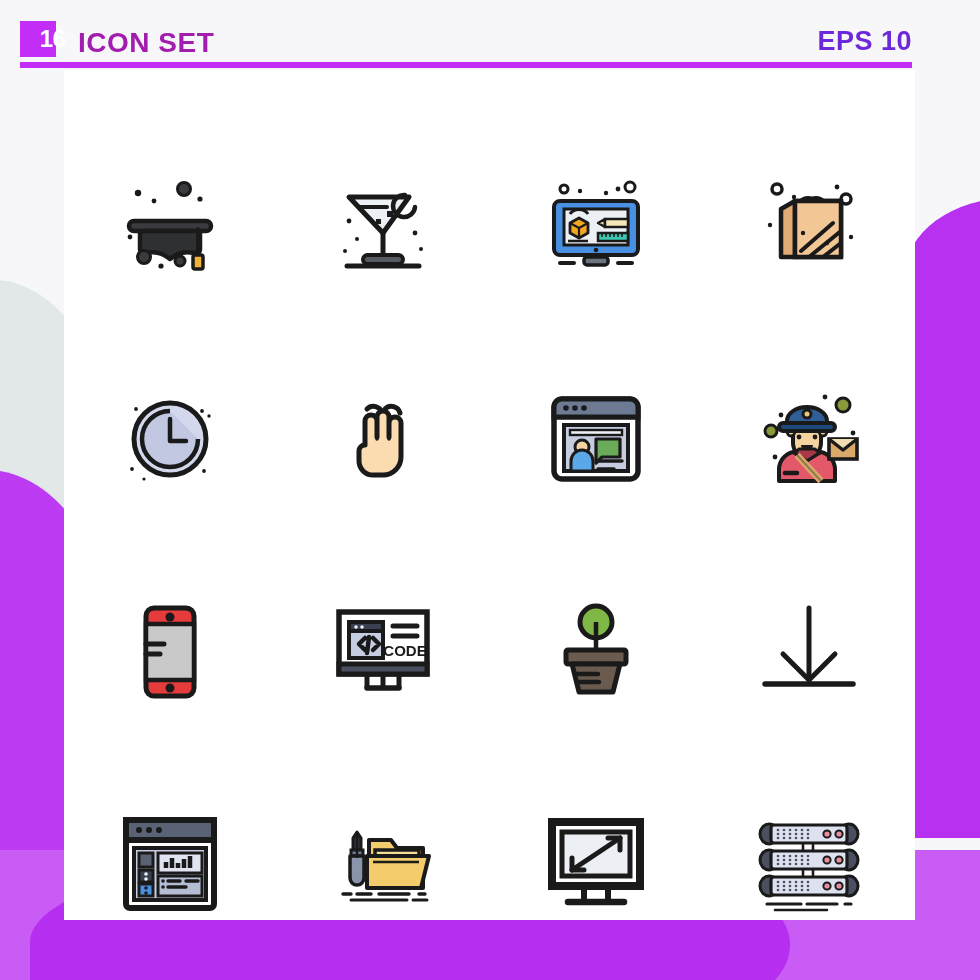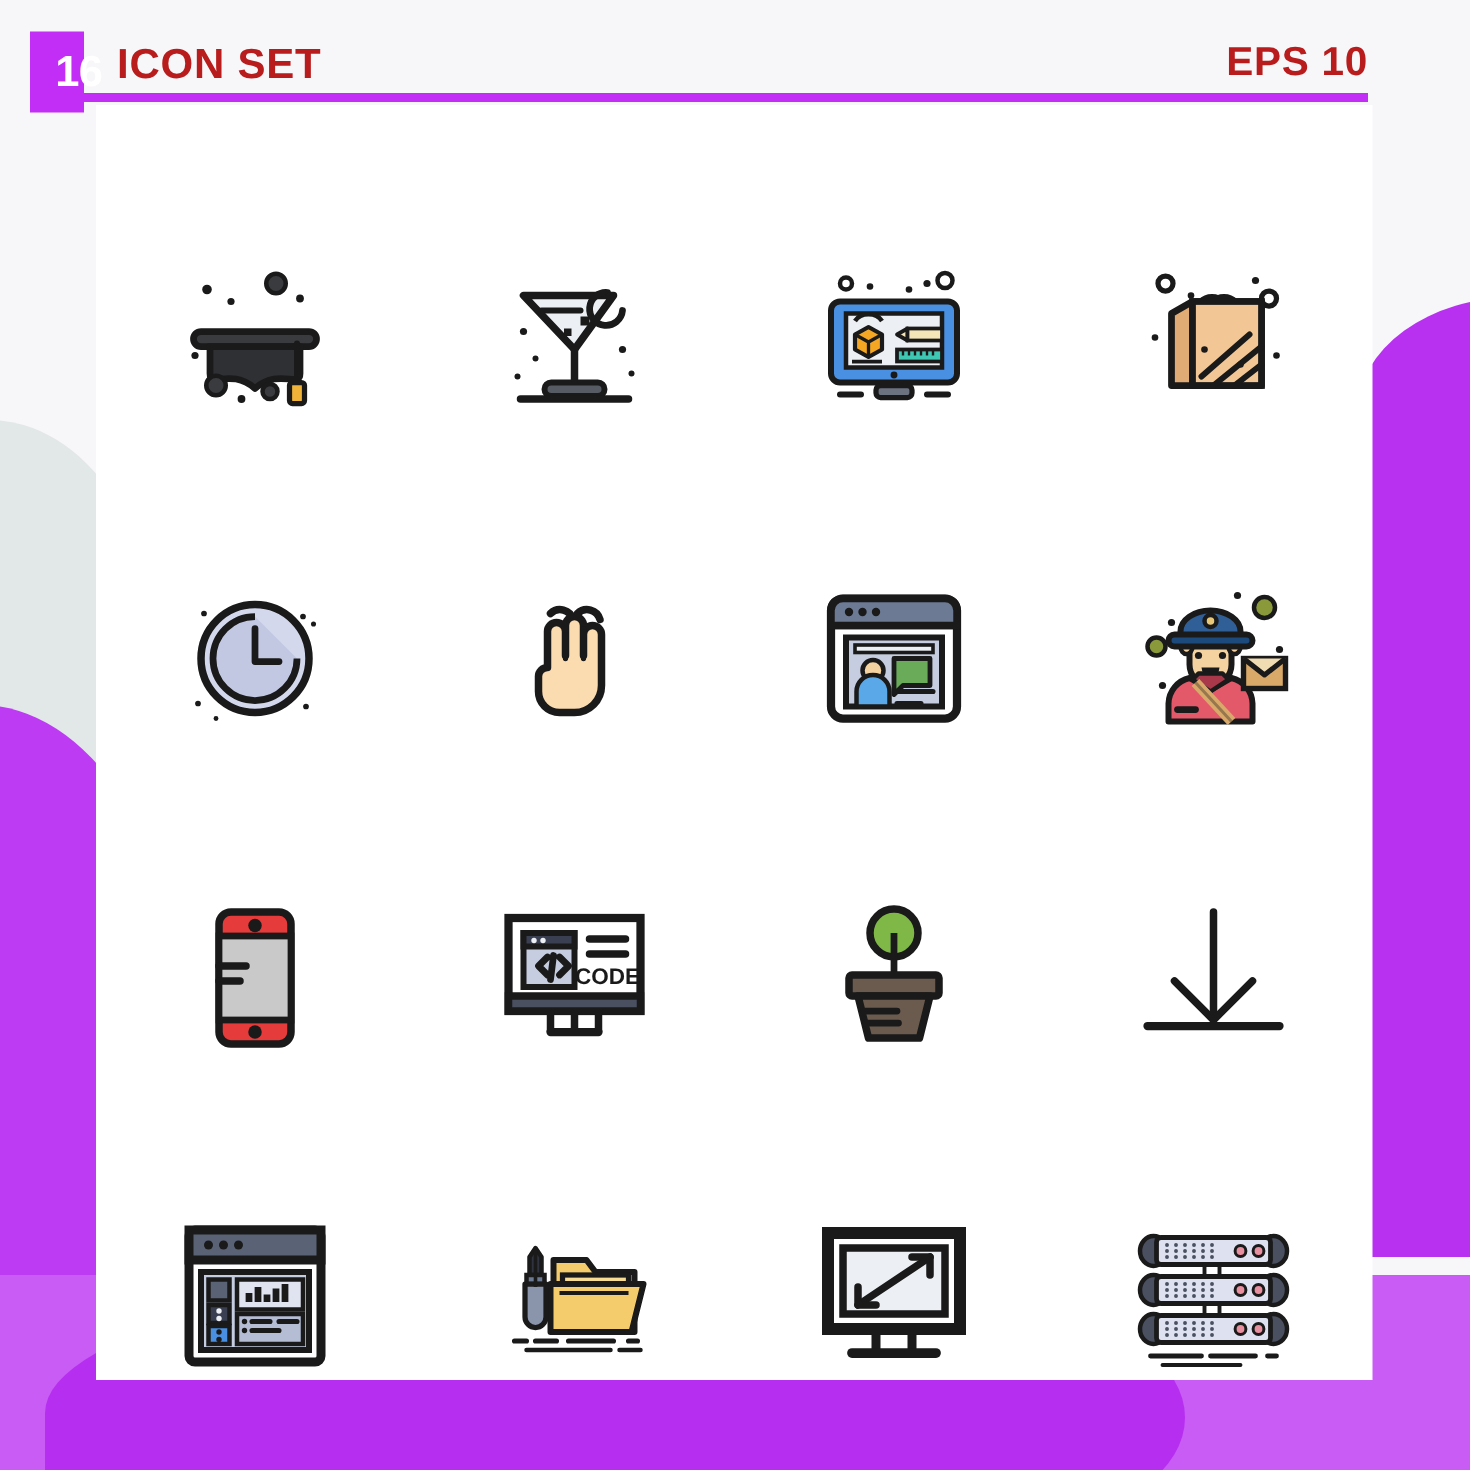--- a/index.html
+++ b/index.html
@@ -62,42 +62,42 @@
   }
 
   
   #header {
     position: absolute; left: 0; top: 0;
     width: 980px; height: 70px;
     z-index: 6;
   }
   #count-badge {
     position: absolute; left: 20px; top: 21px;
-    width: 36px; height: 54px;
+    width: 36px; height: 36px;
     background: #c22ef5;
     color: #ffffff;
-    font-size: 29px;
+    font-size: 24px;
     font-weight: bold;
     display: flex; align-items: center; justify-content: center;
     letter-spacing: -0.5px;
     line-height: 1;
     padding-left: 29px;
   }
   #header-title {
     position: absolute; left: 78px; top: 27px;
     font-size: 28px;
     font-weight: bold;
-    color: #b91c1c;
+    color: #a21caf;
     letter-spacing: 0.5px;
   }
   #header-eps {
     position: absolute; right: 68px; top: 26px;
     font-size: 27px;
     font-weight: bold;
-    color: #b91c1c;
+    color: #6d28d9;
     letter-spacing: 0.5px;
   }
   #header-rule {
     position: absolute; left: 20px; top: 62px;
     width: 892px; height: 6px;
     background: #c22ef5;
   }
 
   
   #card {

